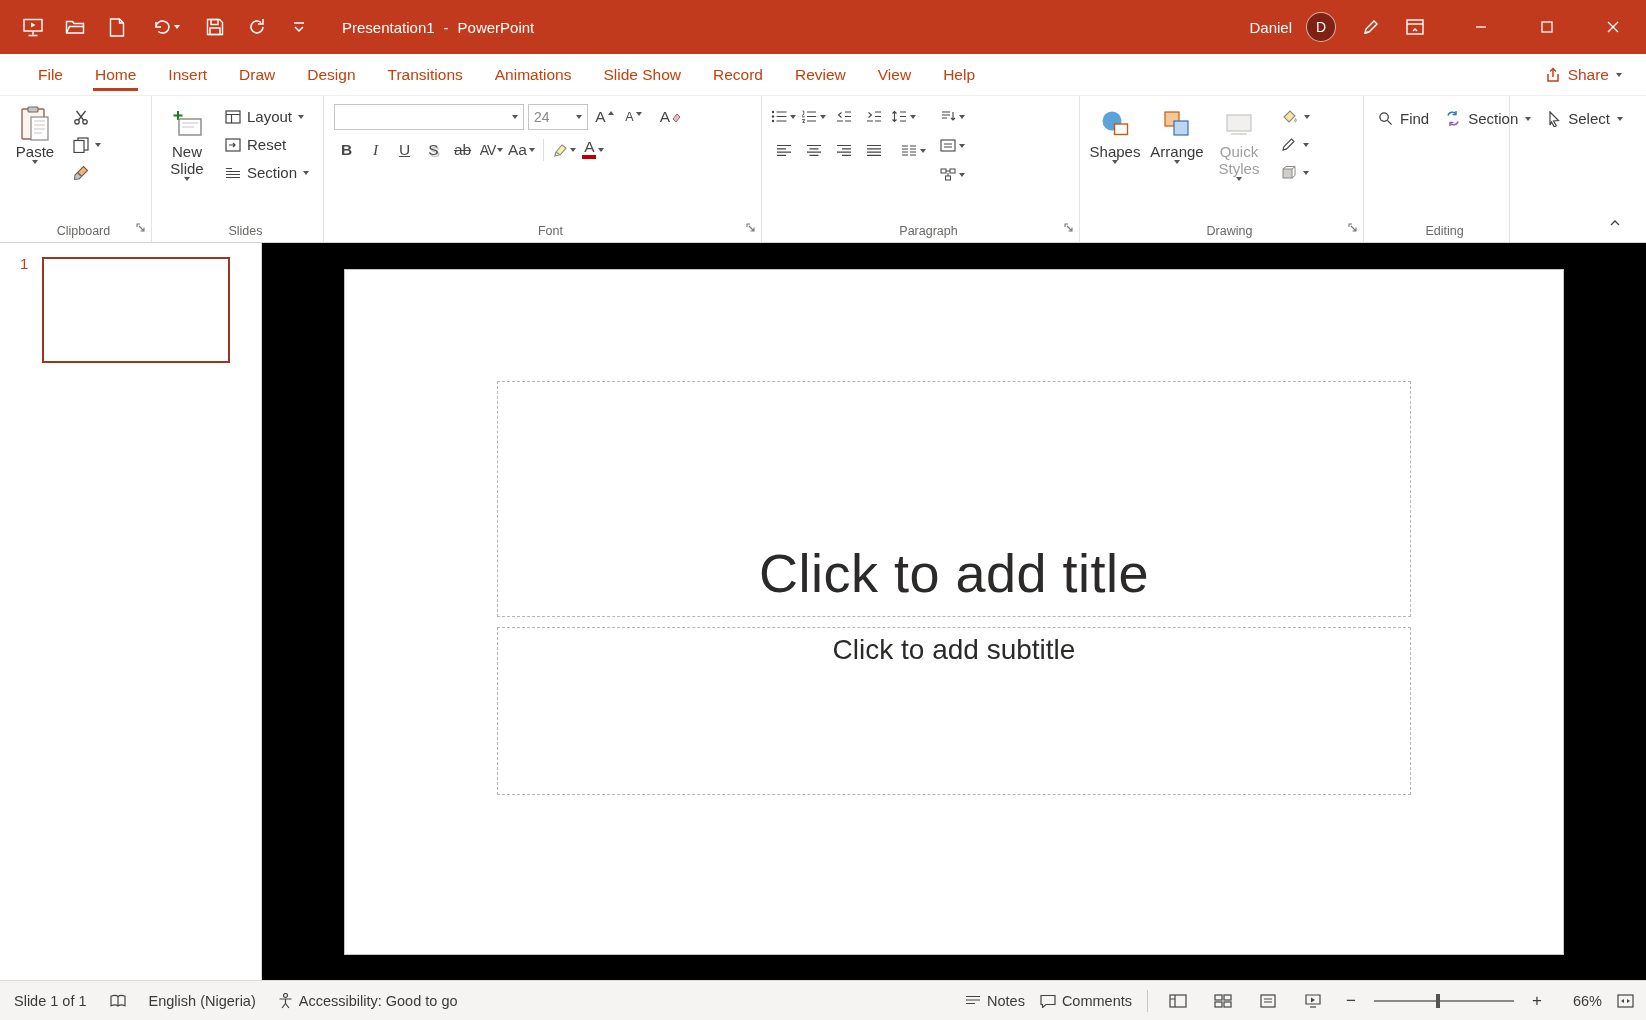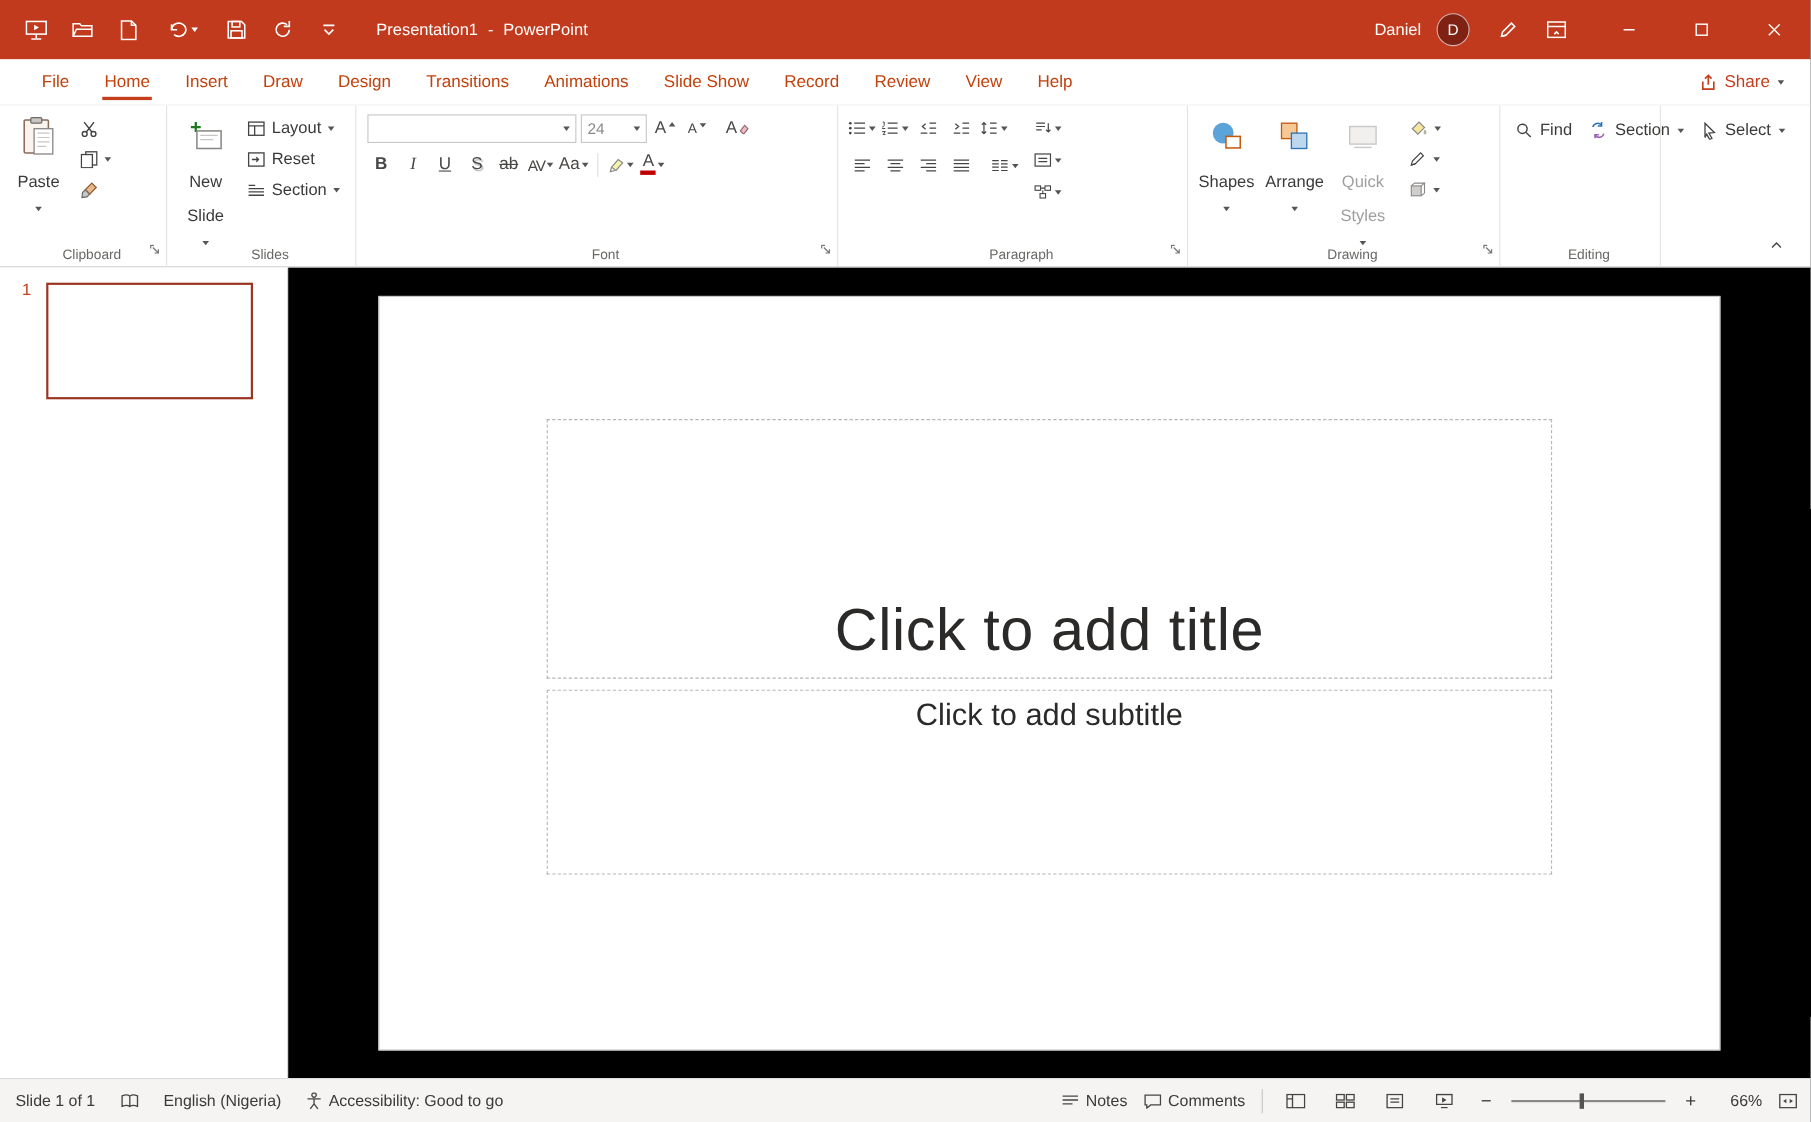--- a/index.html
+++ b/index.html
@@ -26,21 +26,21 @@
   .mtab.active::after { content:""; position:absolute; left:14px; right:14px; bottom:4px; height:3px; background:var(--accent,#C43E1C); }
   .share { position:absolute; right:14px; top:0; height:100%; display:flex; align-items:center; gap:7px; padding:0 10px; font-size:15.5px; color:var(--accent,#C43E1C); }
 
   
   .ribbon { height:147px; background:#fff; border-bottom:1px solid #D6D4D2; display:flex; position:relative; }
   .group { position:relative; border-right:1px solid #E5E3E1; display:flex; flex-direction:column; padding:6px 4px 26px; }
   .group-label { position:absolute; bottom:4px; left:16px; right:0; text-align:center; font-size:12.5px; color:#6a6865; }
   .launcher { position:absolute; right:5px; bottom:5px; }
   .gc { flex:1; display:flex; align-items:flex-start; }
 
-  .big-btn { display:flex; flex-direction:column; align-items:center; width:62px; padding-top:3px; gap:14px; font-size:15px; color:#3b3a39; line-height:17px; text-align:center; }
+  .big-btn { display:flex; flex-direction:column; align-items:center; width:62px; padding-top:3px; gap:0; font-size:15px; color:#3b3a39; line-height:17px; text-align:center; }
   .big-icon { height:38px; display:flex; align-items:center; }
   .mini-col { display:flex; flex-direction:column; gap:3px; margin-left:2px; padding-top:2px; }
   .mini-btn { height:25px; display:flex; align-items:center; gap:6px; padding:0 5px; font-size:15px; color:#3b3a39; white-space:nowrap; }
 
   .chev { display:inline-block; width:0; height:0; border-left:3.5px solid transparent; border-right:3.5px solid transparent; border-top:4px solid #555; }
   .chev.white { border-top-color:#fff; }
   .chev.up { border-top:none; border-bottom:4px solid #555; }
 
   .font-rows { display:flex; flex-direction:column; gap:7px; width:100%; padding:2px 6px 0; }
   .frow { display:flex; align-items:center; gap:4px; }

